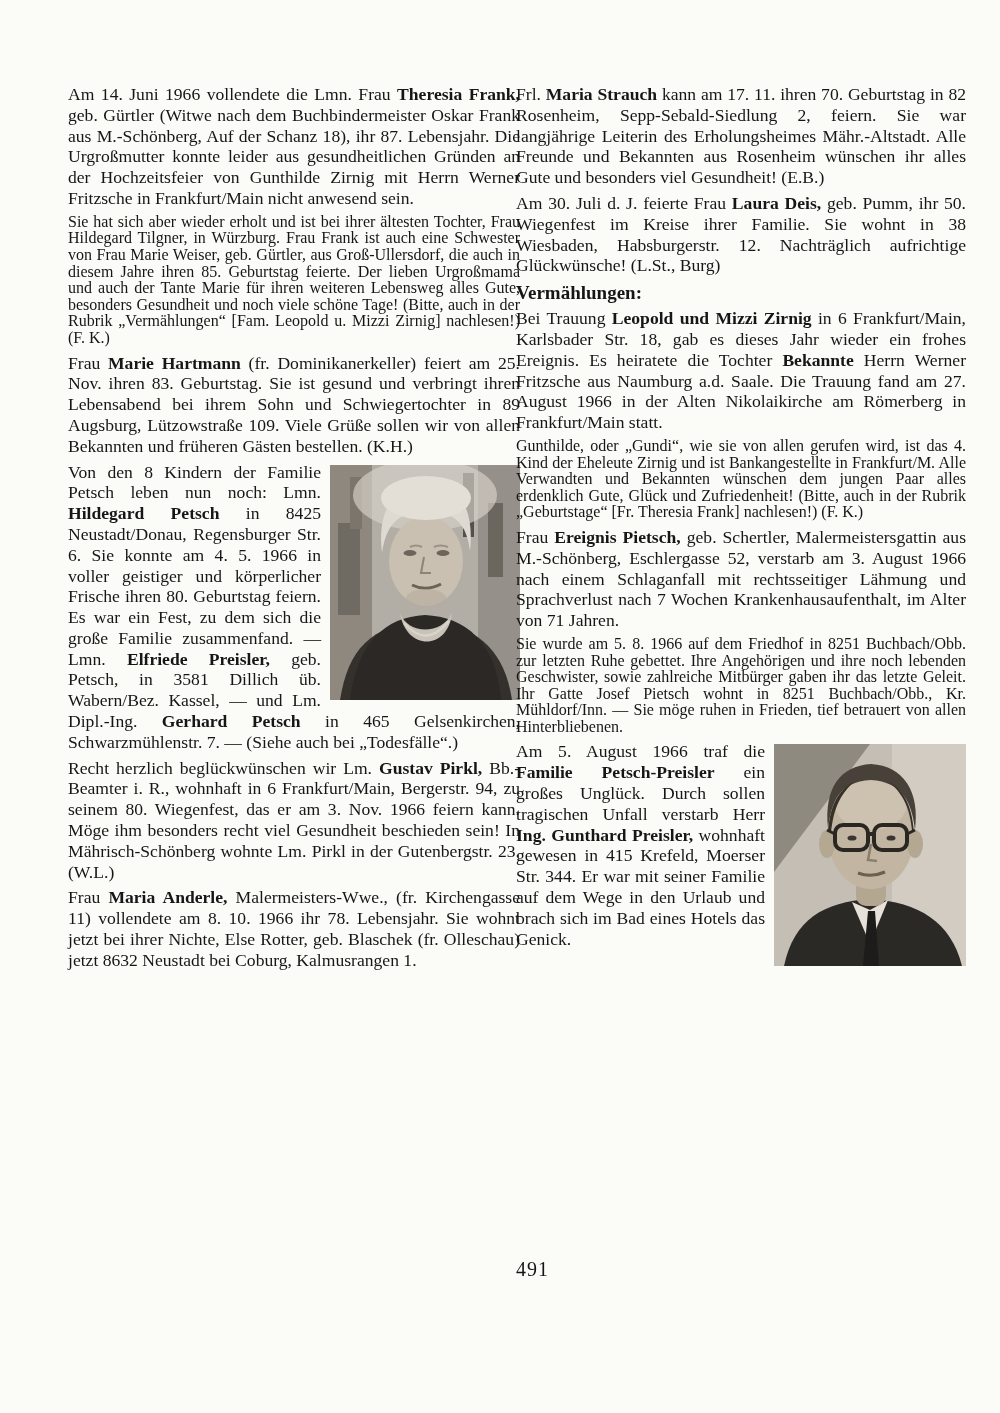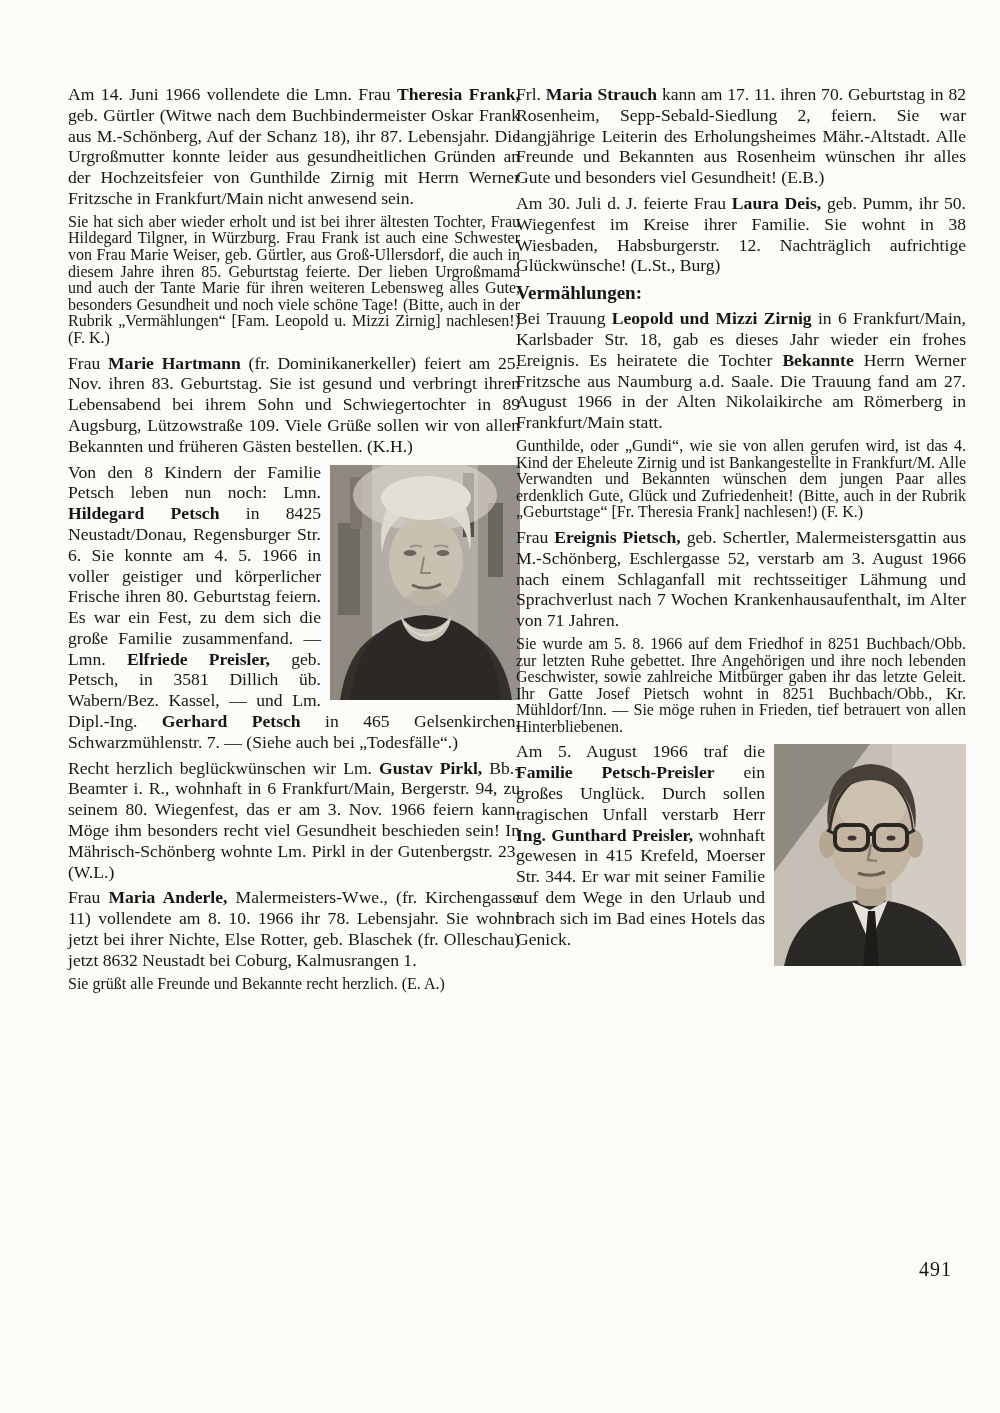--- a/index.html
+++ b/index.html
@@ -57,21 +57,21 @@
   }
   .photo svg { display: block; }
   .photo-woman { width: 190px; height: 235px; }
   .photo-man   { width: 192px; height: 222px; }
 
   .page-number {
     position: absolute;
     top: 1258px;
     left: 516px;
     width: 436px;
-    text-align: right;
+    text-align: left;
     font-size: 20px;
     letter-spacing: 1px;
   }
 </style>
 </head>
 <body>
 
 <div class="page">
 
   <div class="col col-left">
@@ -104,21 +104,20 @@
           <path d="M94 92 L91 108 L101 108" stroke="#8d8376" stroke-width="2" fill="none"></path>
           <path d="M82 120 Q96 127 111 119" stroke="#6d6257" stroke-width="3" fill="none"></path>
           <ellipse cx="96" cy="133" rx="20" ry="9" fill="#b7ac9c" opacity="0.6"></ellipse>
         </svg>
       </span>
       <span><span>Von den 8 Kindern der Familie Petsch leben nun noch: Lmn. </span><b>Hildegard Petsch</b><span> in 8425 Neustadt/Donau, Regensburger Str. 6. Sie konnte am 4. 5. 1966 in voller geistiger und körperlicher Frische ihren 80. Geburtstag feiern. Es war ein Fest, zu dem sich die große Familie zusammenfand. — Lmn. </span><b>Elfriede Preisler,</b><span> geb. Petsch, in 3581 Dillich üb. Wabern/Bez. Kassel, — und Lm. Dipl.-Ing. </span><b>Gerhard Petsch</b><span> in 465 Gelsenkirchen, Schwarzmühlenstr. 7. — (Siehe auch bei „Todesfälle“.)</span></span>
     </div>
 
     <div class="para"><span>Recht herzlich beglückwünschen wir Lm. </span><b>Gustav Pirkl,</b><span> Bb.-Beamter i. R., wohnhaft in 6 Frankfurt/Main, Bergerstr. 94, zu seinem 80. Wiegenfest, das er am 3. Nov. 1966 feiern kann. Möge ihm besonders recht viel Gesundheit beschieden sein! In Mährisch-Schönberg wohnte Lm. Pirkl in der Gutenbergstr. 23. (W.L.)</span></div>
     <div class="para"><span>Frau </span><b>Maria Anderle,</b><span> Malermeisters-Wwe., (fr. Kirchengasse 11) vollendete am 8. 10. 1966 ihr 78. Lebensjahr. Sie wohnt jetzt bei ihrer Nichte, Else Rotter, geb. Blaschek (fr. Olleschau) jetzt 8632 Neustadt bei Coburg, Kalmusrangen 1.</span></div>
-    <div class="small"><span>Sie grüßt alle Freunde und Bekannte recht herzlich. (E. A.)</span></div>
   </div>
 
   <div class="col col-right">
     <div class="para"><span>Frl. </span><b>Maria Strauch</b><span> kann am 17. 11. ihren 70. Geburtstag in 82 Rosenheim, Sepp-Sebald-Siedlung 2, feiern. Sie war langjährige Leiterin des Erholungsheimes Mähr.-Altstadt. Alle Freunde und Bekannten aus Rosenheim wünschen ihr alles Gute und besonders viel Gesundheit! (E.B.)</span></div>
     <div class="para"><span>Am 30. Juli d. J. feierte Frau </span><b>Laura Deis,</b><span> geb. Pumm, ihr 50. Wiegenfest im Kreise ihrer Familie. Sie wohnt in 38 Wiesbaden, Habsburgerstr. 12. Nachträglich aufrichtige Glückwünsche! (L.St., Burg)</span></div>
 
     <div class="heading">Vermählungen:</div>
 
     <div class="para"><span>Bei Trauung </span><b>Leopold und Mizzi Zirnig</b><span> in 6 Frankfurt/Main, Karlsbader Str. 18, gab es dieses Jahr wieder ein frohes Ereignis. Es heiratete die Tochter </span><b>Bekannte</b><span> Herrn Werner Fritzsche aus Naumburg a.d. Saale. Die Trauung fand am 27. August 1966 in der Alten Nikolaikirche am Römerberg in Frankfurt/Main statt.</span></div>
     <div class="small"><span>Gunthilde, oder „Gundi“, wie sie von allen gerufen wird, ist das 4. Kind der Eheleute Zirnig und ist Bankangestellte in Frankfurt/M. Alle Verwandten und Bekannten wünschen dem jungen Paar alles erdenklich Gute, Glück und Zufriedenheit! (Bitte, auch in der Rubrik „Geburtstage“ [Fr. Theresia Frank] nachlesen!) (F. K.)</span></div>

